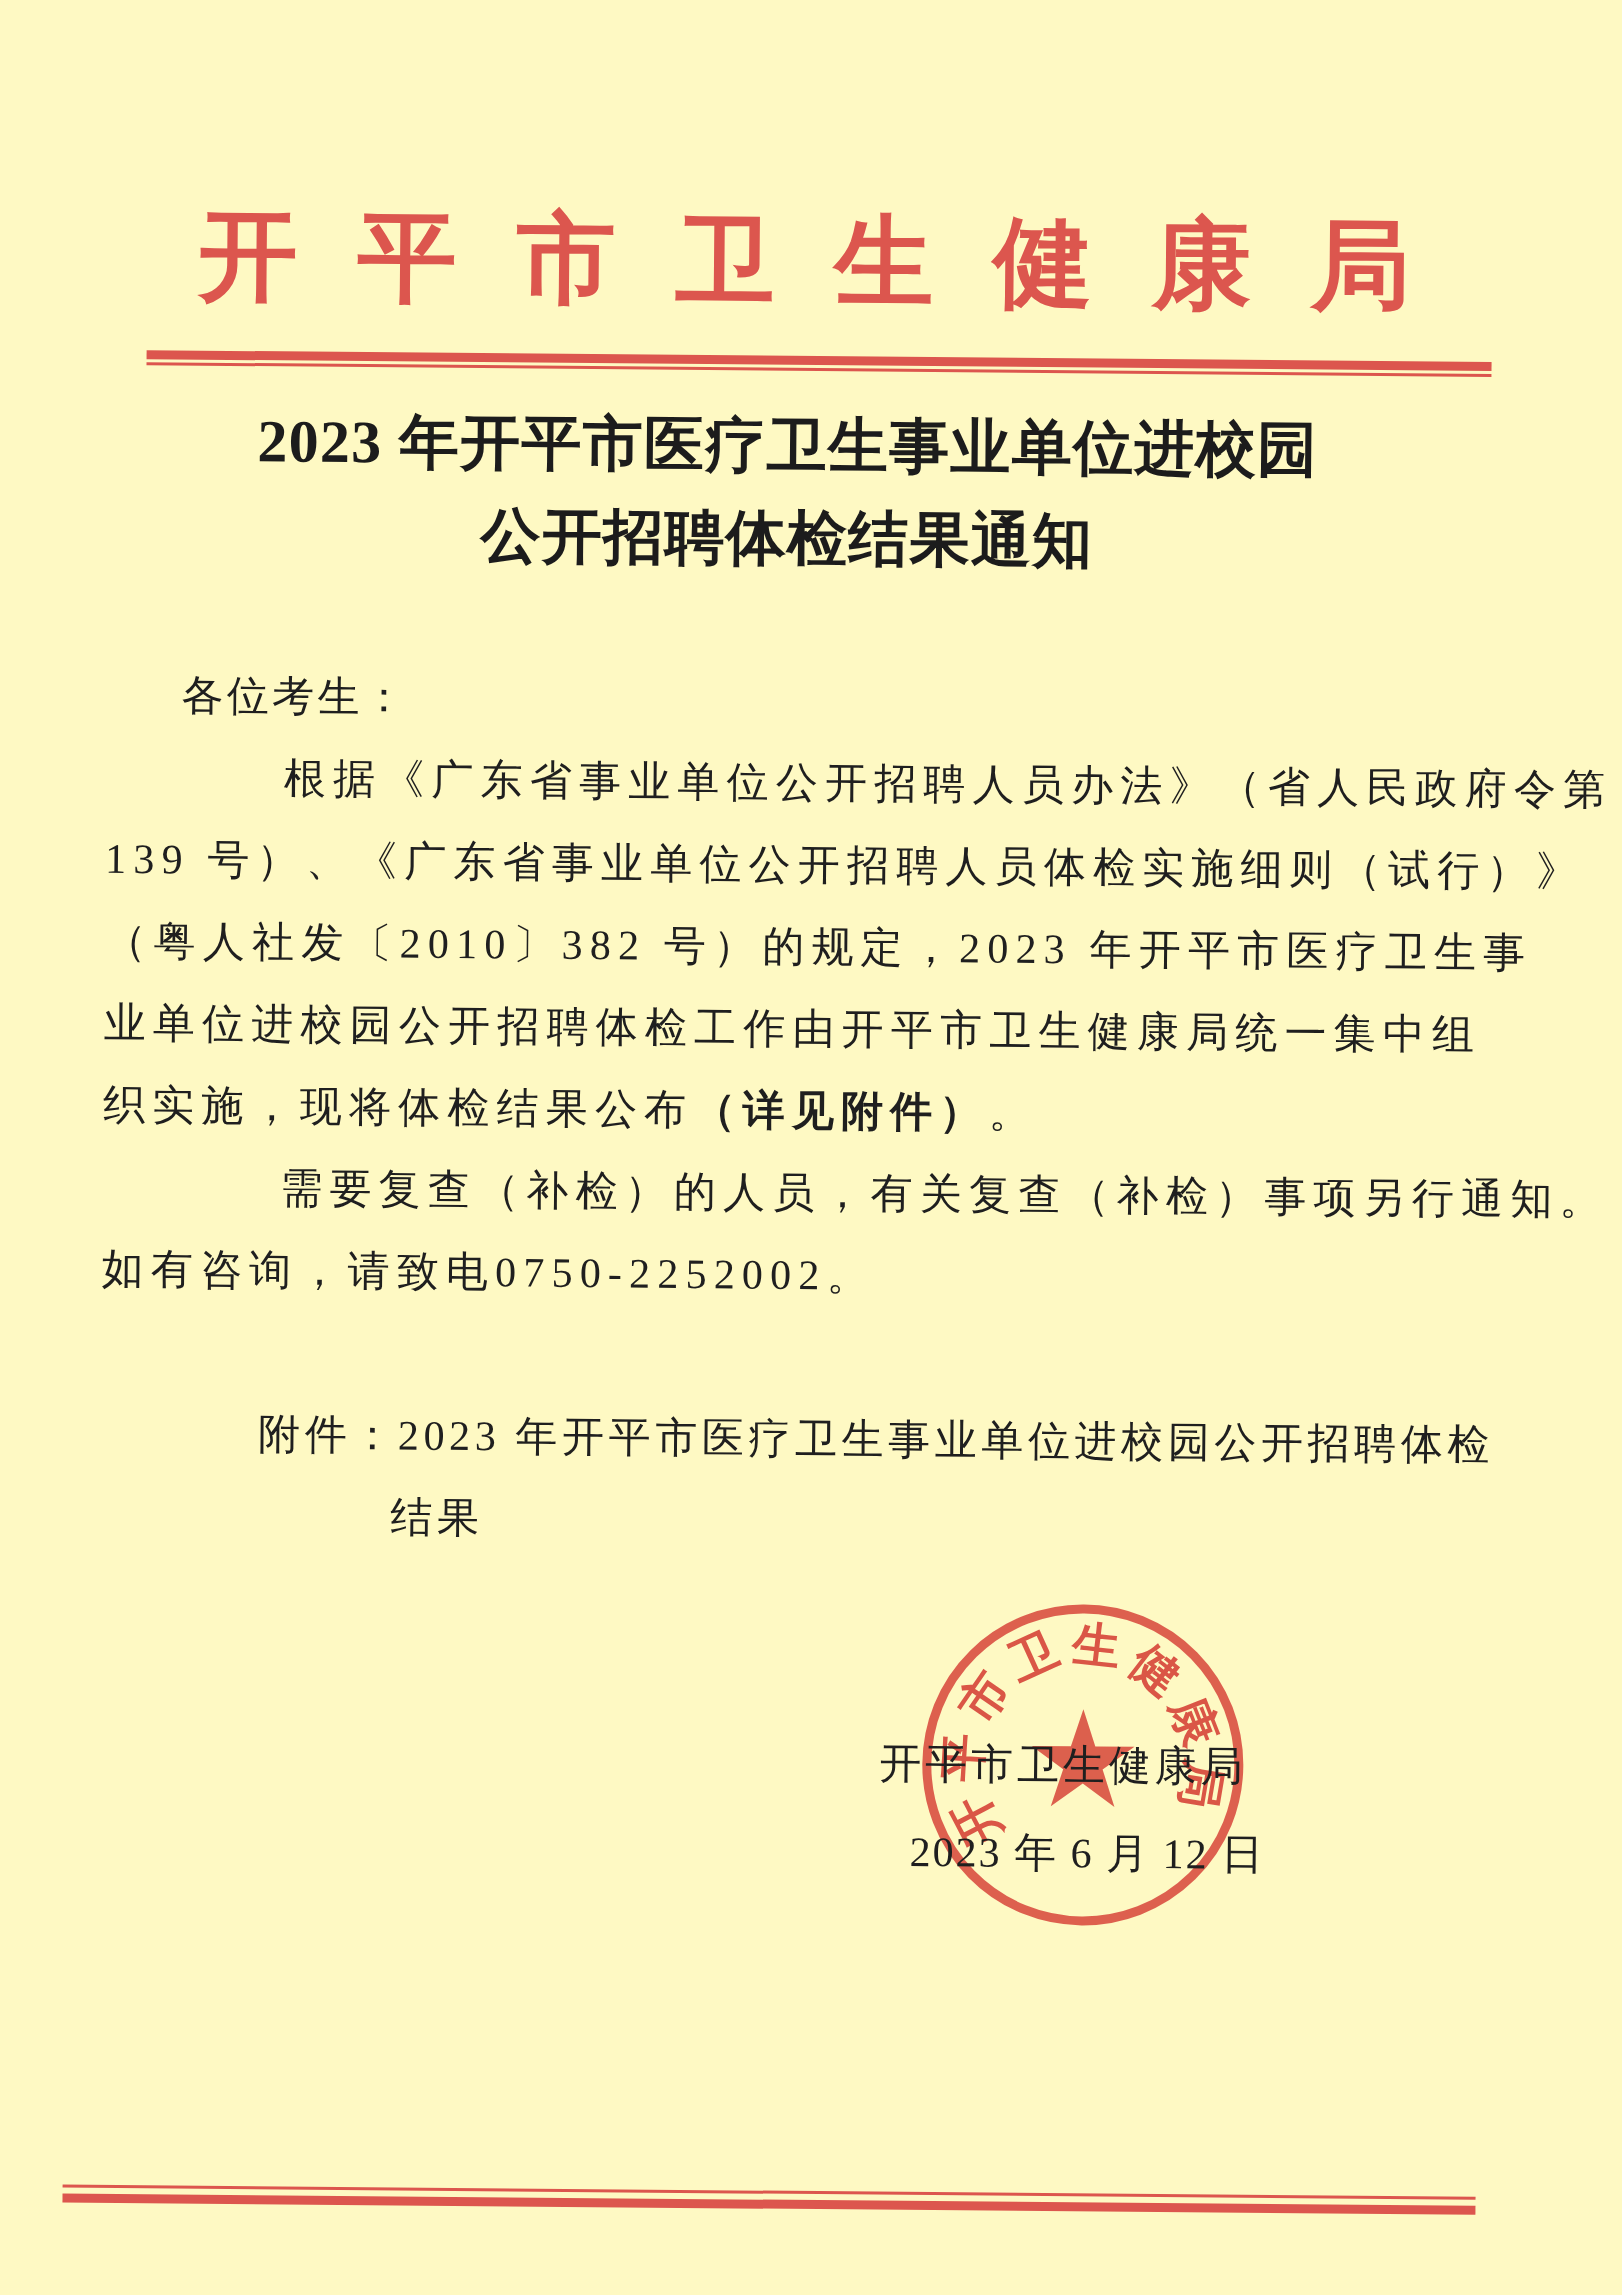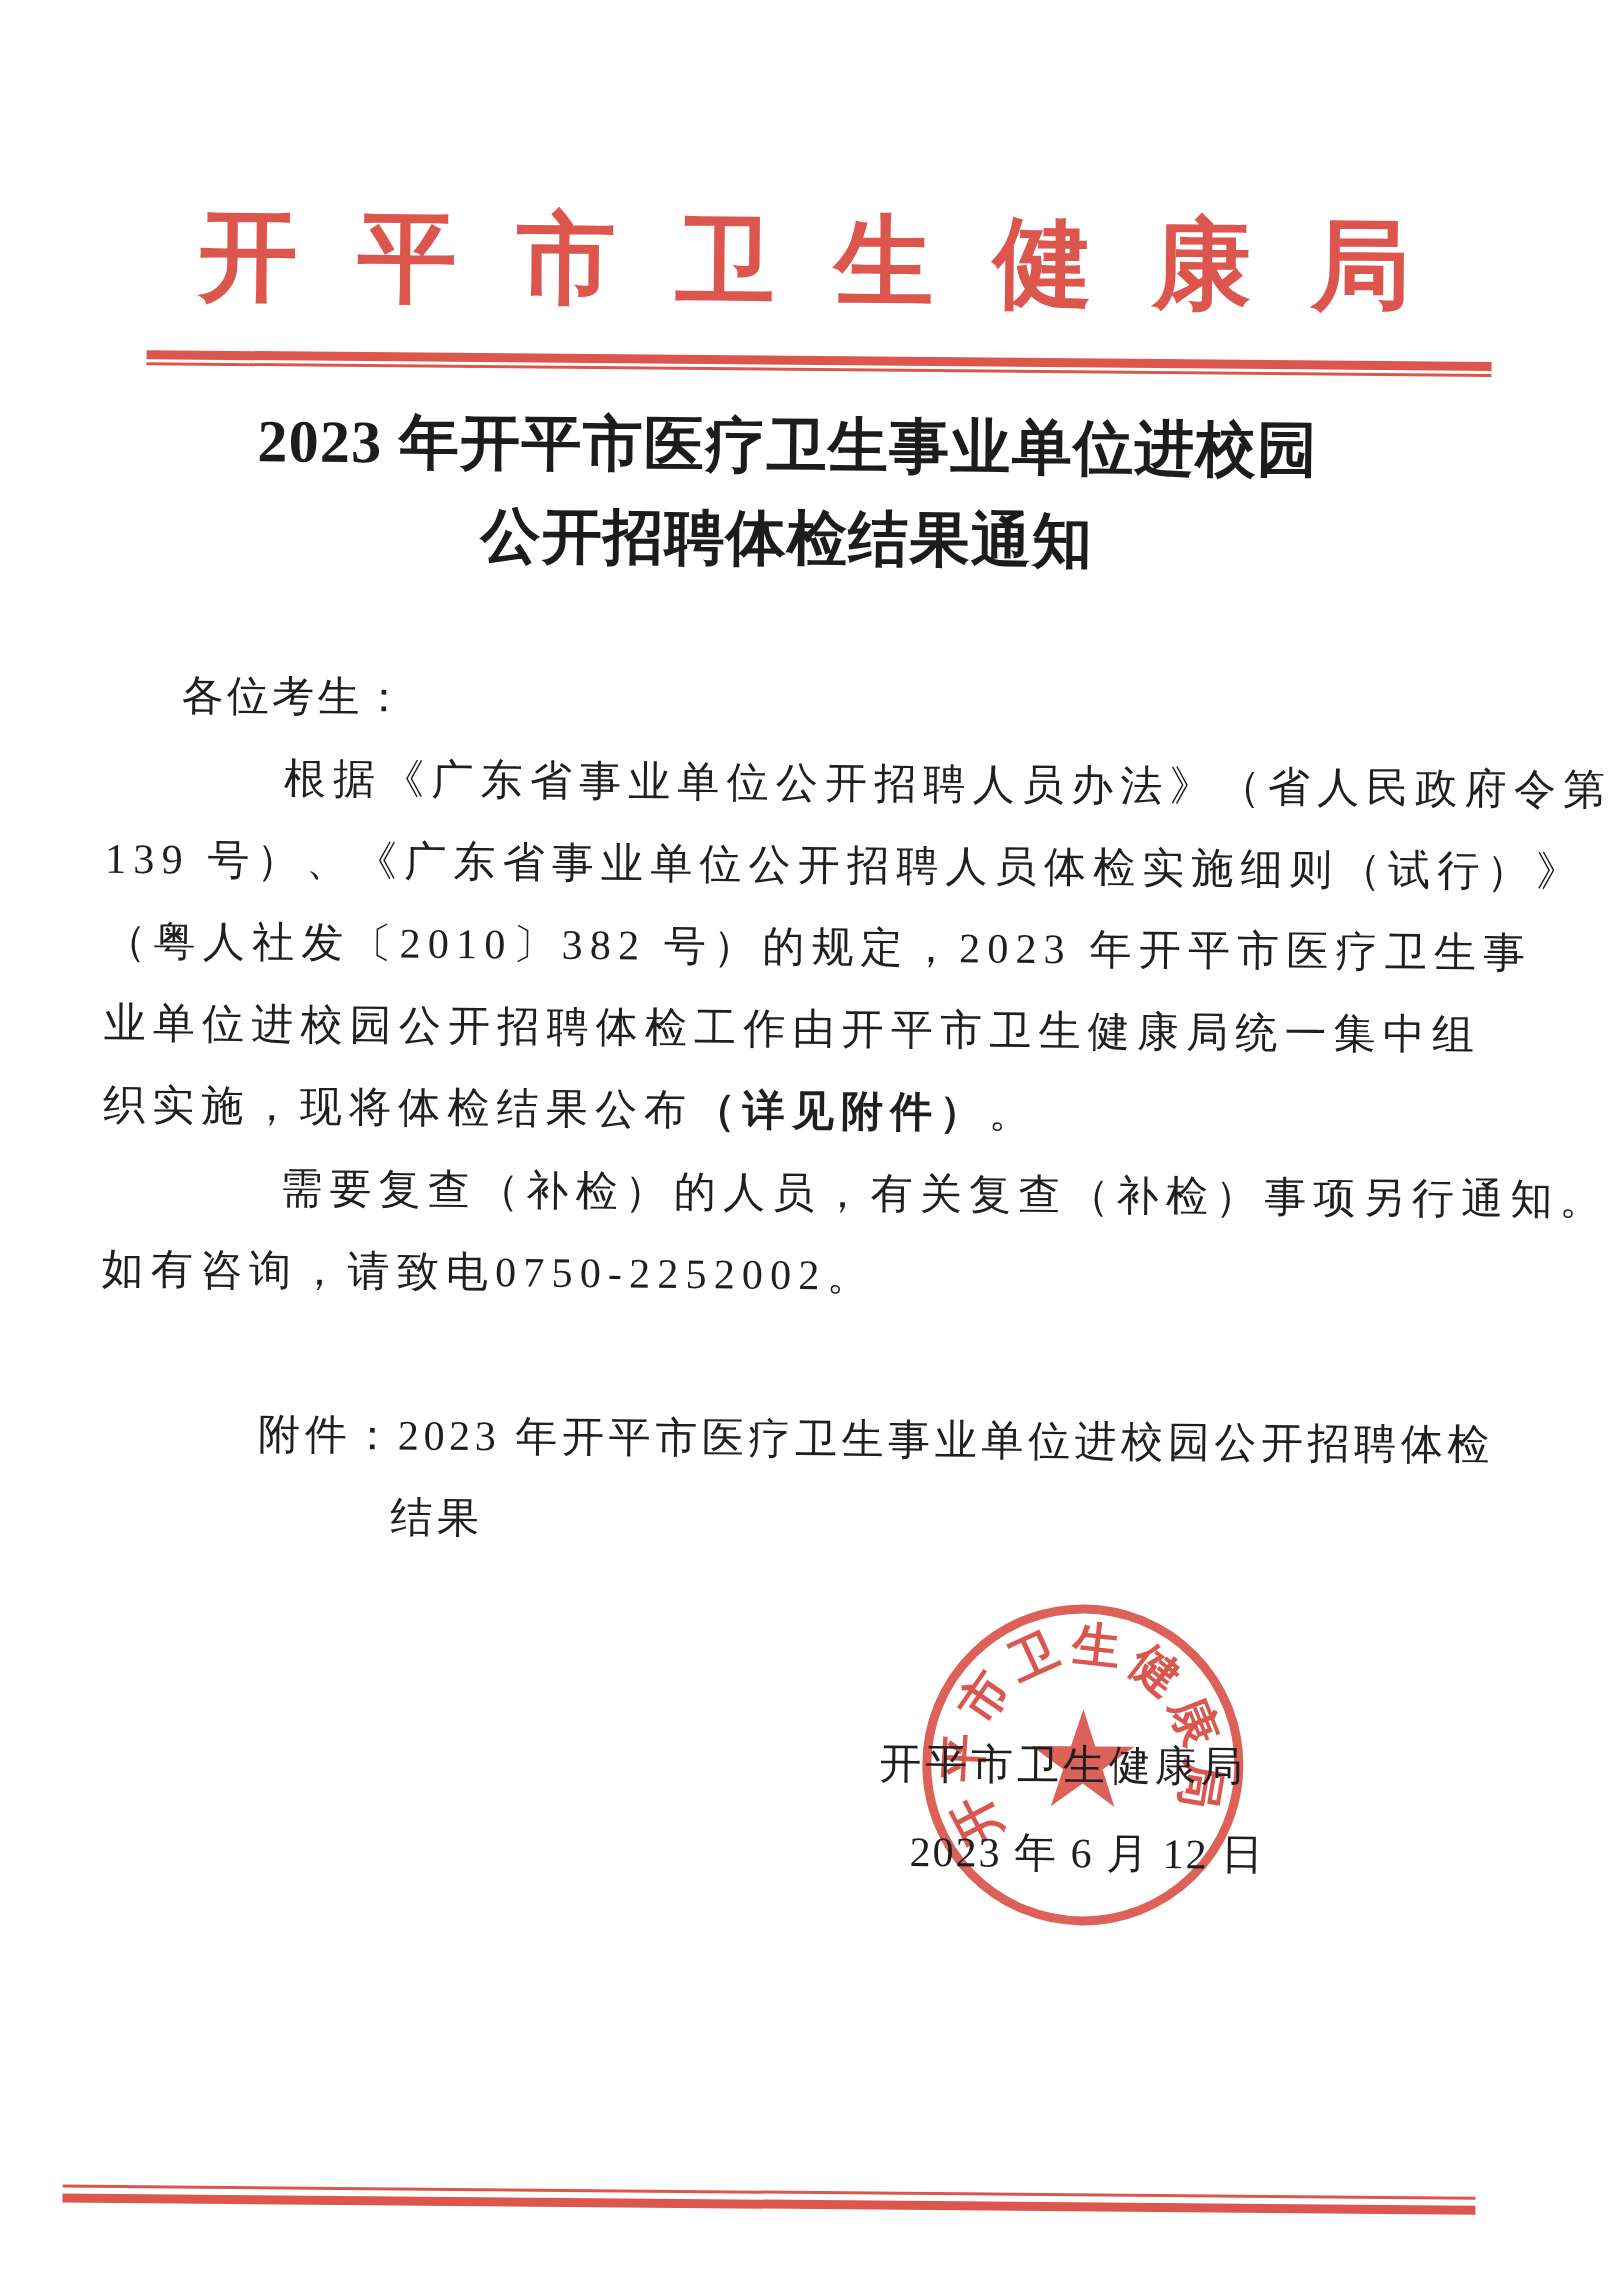--- a/index.html
+++ b/index.html
@@ -1,19 +1,19 @@
 <!DOCTYPE html>
 <html style="font-size:10.5px"><head>
 <meta charset="utf-8">
 <style>
   html,body{margin:0;padding:0;background:#e8e8e8;}
   .page{
     position:relative;
     width:1623px;height:2295px;
-    background:#ffffff;
+    background:#fef9c3;
     overflow:hidden;
     font-family:"Liberation Serif","DejaVu Serif",serif;
   }
   .tilt{
     position:absolute;inset:0;
     transform:rotate(0.5deg);
     transform-origin:811px 1112px;
   }
   
   .agency-head{

